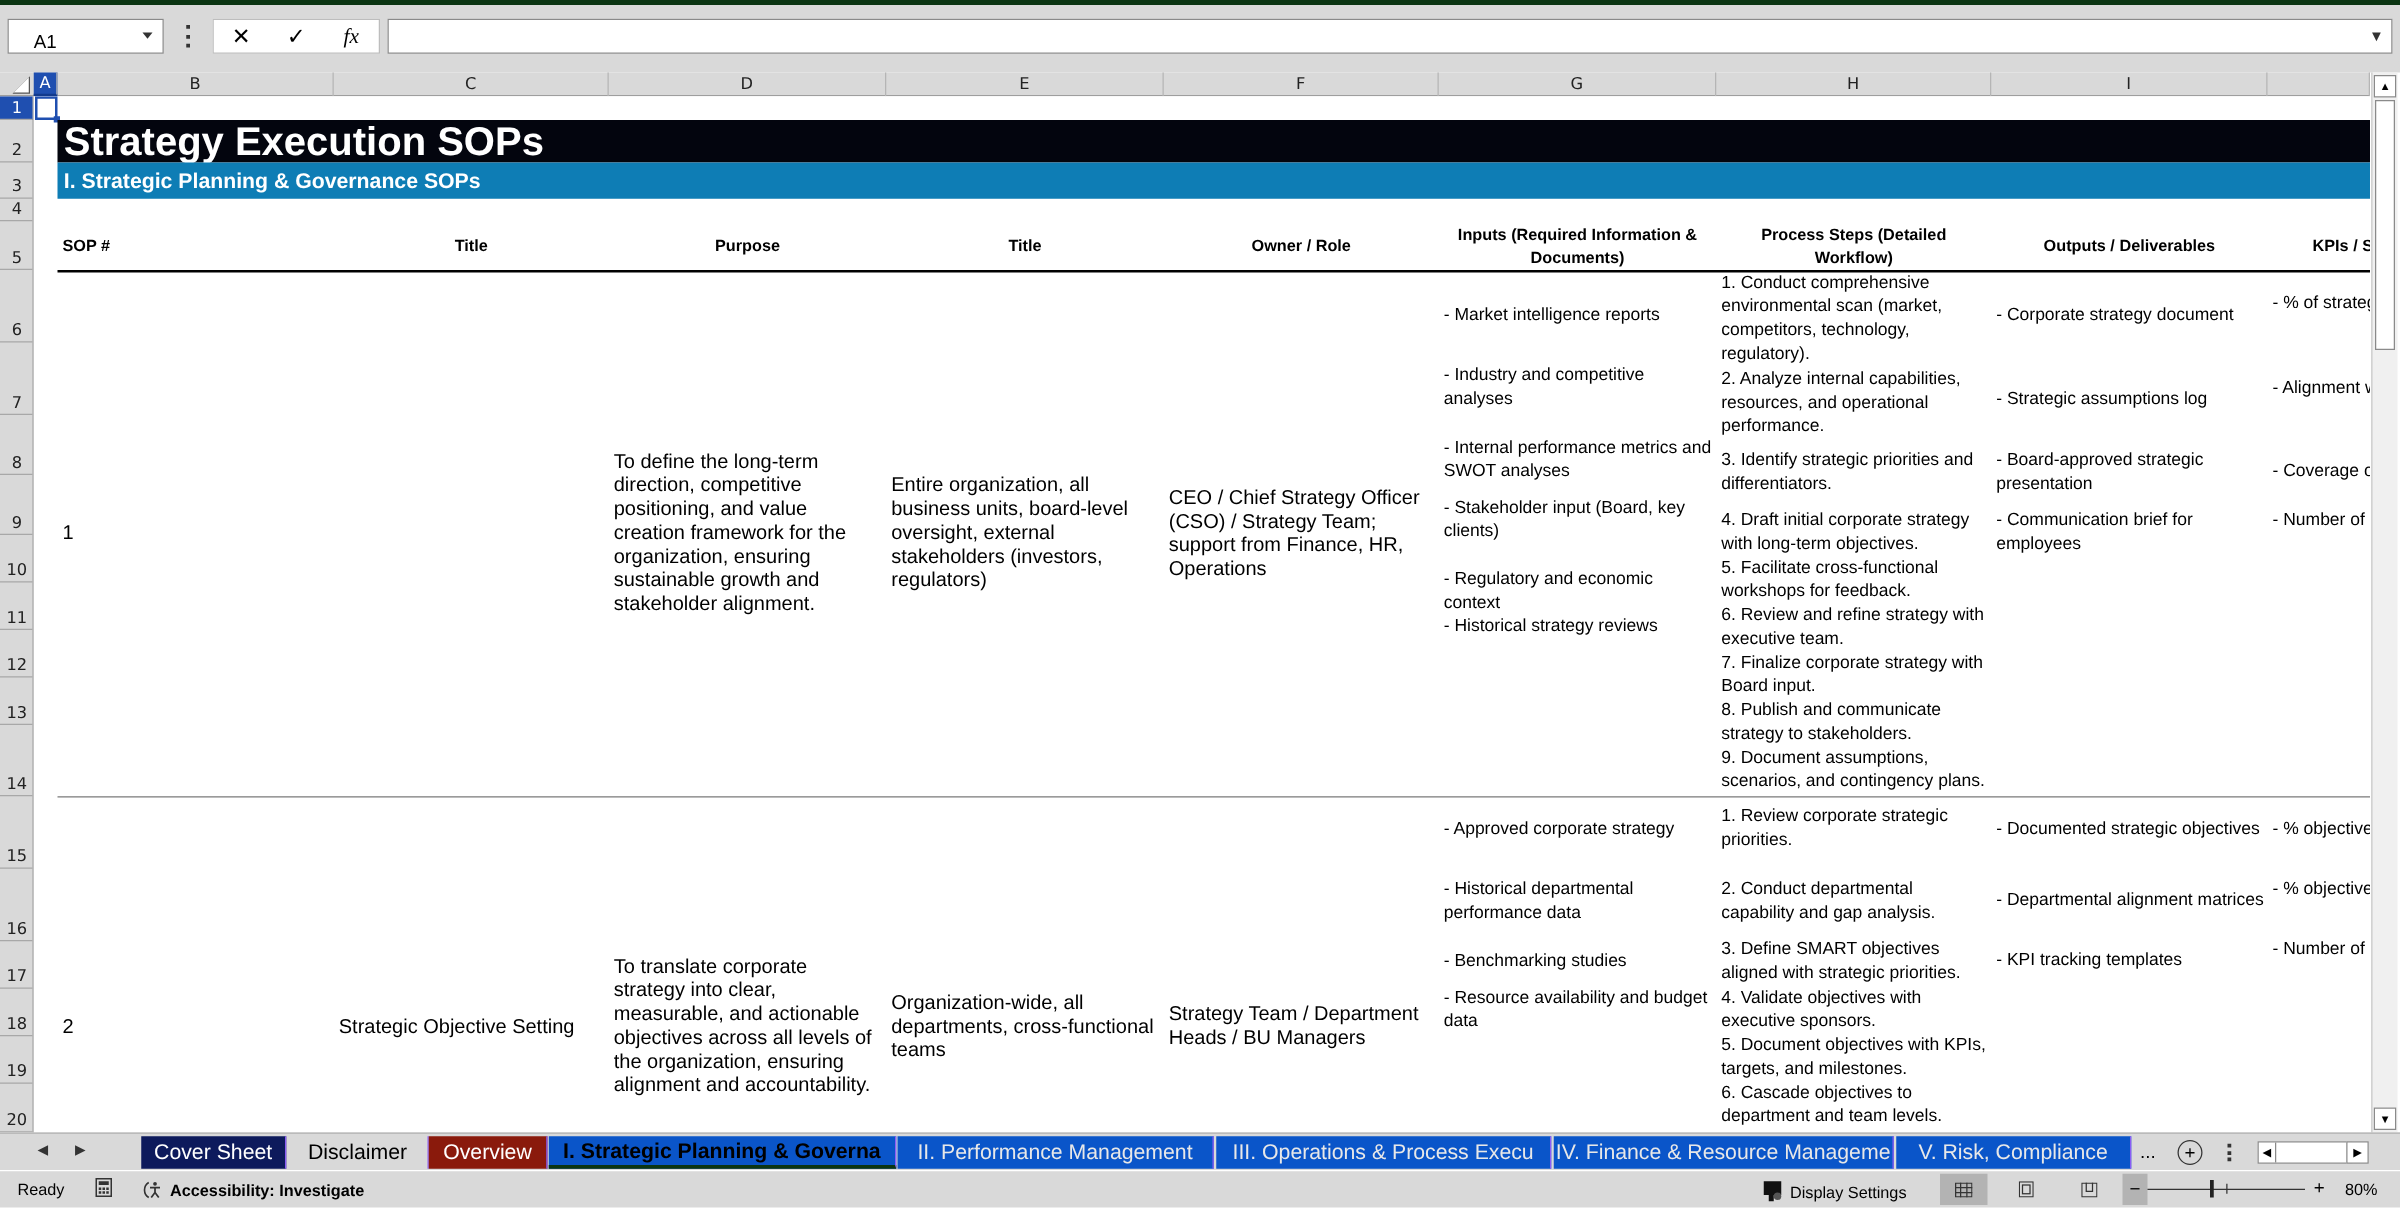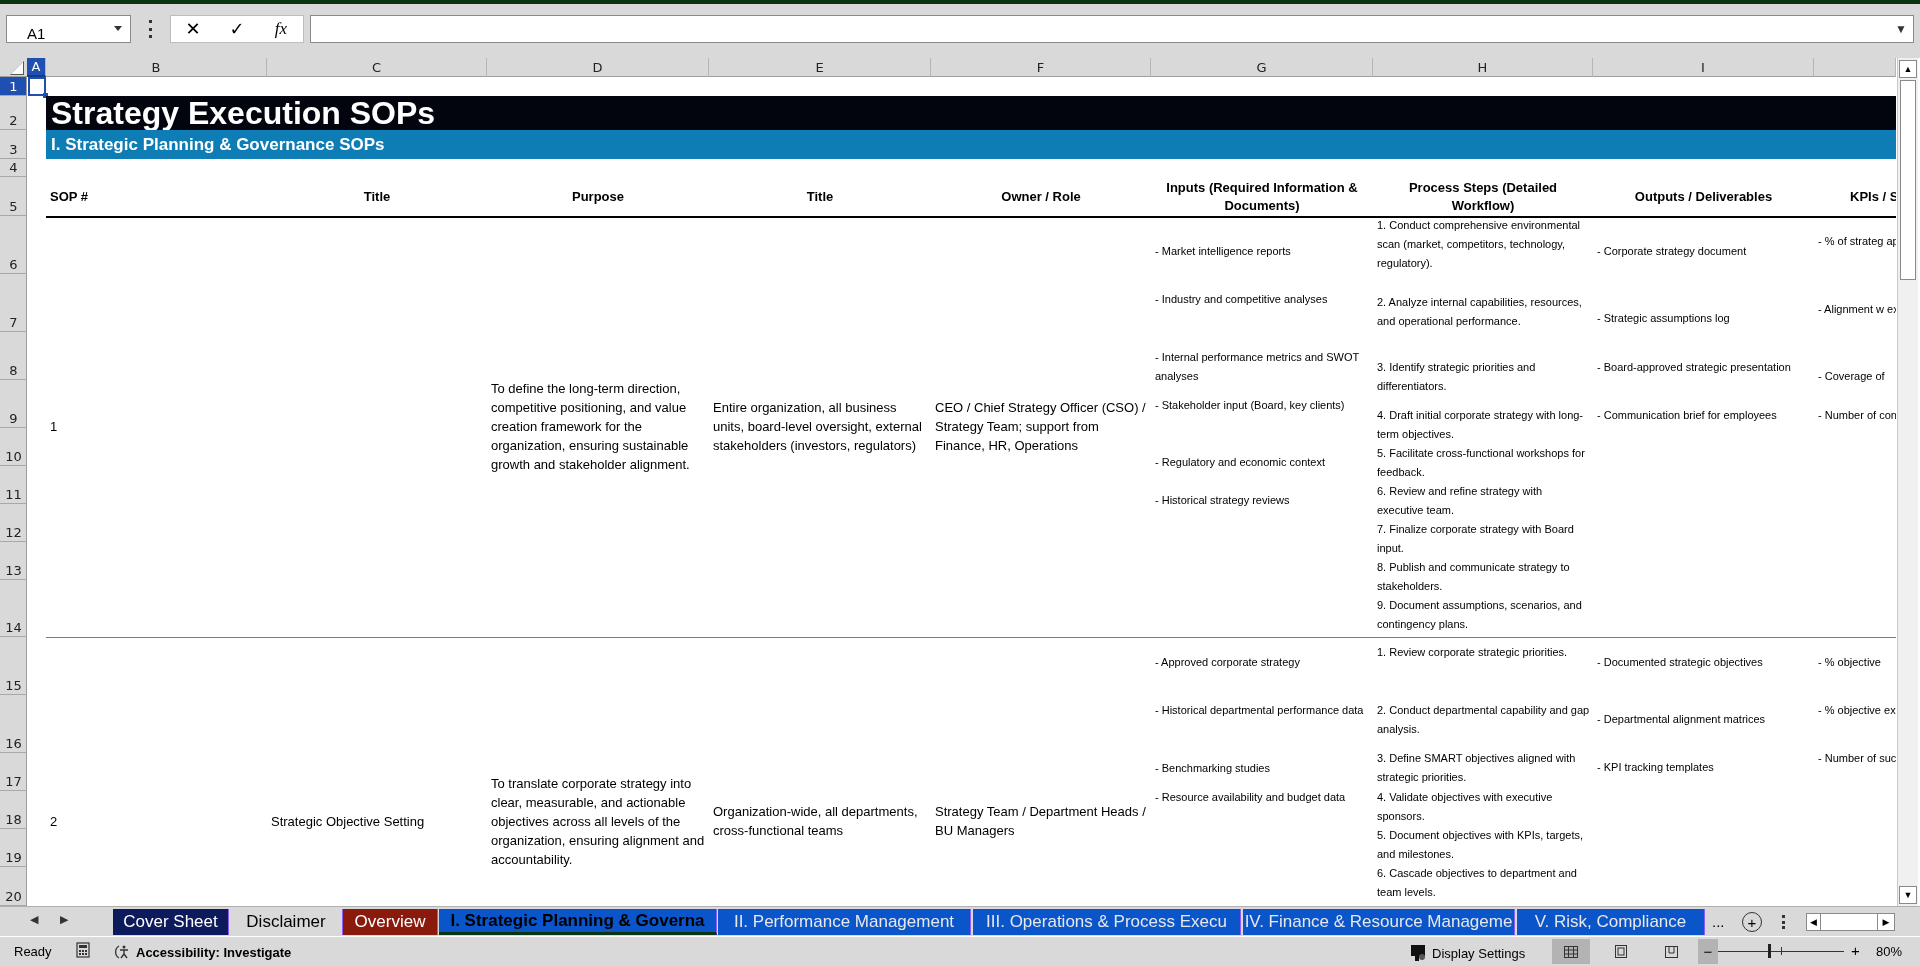--- a/index.html
+++ b/index.html
@@ -32,24 +32,24 @@
   .sel { position: absolute; left: 1px; top: 0px; width: 18px; height: 19px; border: 2px solid #1f4fb0; }
   .sel:after { content: ""; position: absolute; right: -4px; bottom: -4px; width: 5px; height: 5px; background: #1f4fb0; }
   .title-band { position: absolute; left: 19px; top: 19px; width: 1850px; height: 34px; background: #03050e; color: #fff; font-weight: bold; font-size: 32px; display: flex; align-items: center; padding-left: 5px; }
   .section-band { position: absolute; left: 19px; top: 53px; width: 1850px; height: 29px; background: #0e7db5; color: #fff; font-weight: bold; font-size: 17px; display: flex; align-items: center; padding-left: 5px; }
 
   .th { position: absolute; top: 100px; height: 39px; font-weight: bold; font-size: 13px; display: flex; align-items: center; justify-content: center; text-align: center; line-height: 18px; }
   .th.left { justify-content: flex-start; padding-left: 4px; }
   .hdr-line { position: absolute; left: 19px; top: 139px; width: 1850px; height: 2px; background: #000; }
   .row-line { position: absolute; left: 19px; height: 1px; background: #7a7a7a; width: 1850px; }
 
-  .cell { position: absolute; font-size: 13px; line-height: 19px; padding: 16px 4px; display: flex; align-items: center; }
+  .cell { position: absolute; font-size: 16px; line-height: 19px; padding: 16px 4px; display: flex; align-items: center; }
   .cell.wrap { white-space: normal; }
   .cell.nowrap { white-space: nowrap; overflow: visible; }
-  .stack { position: absolute; font-size: 11px; line-height: 19px; padding: 2px 4px; }
+  .stack { position: absolute; font-size: 14px; line-height: 19px; padding: 2px 4px; }
   .stack .it { position: absolute; left: 4px; right: 2px; }
   .clip { position: absolute; overflow: hidden; }
 
   .vscroll { position: absolute; left: 1897px; top: 58px; width: 21px; height: 848px; background: #f0f0f0; border-left: 1px solid #c8c8c8; }
   .vscroll .up, .vscroll .down { position: absolute; left: 1px; width: 18px; height: 18px; background: #fff; border: 1px solid #8a8a8a; display: flex; align-items: center; justify-content: center; font-size: 9px; }
   .vscroll .up { top: 2px; }
   .vscroll .down { bottom: 2px; }
   .vscroll .thumb { position: absolute; left: 2px; top: 22px; width: 16px; height: 200px; background: #fff; border: 1px solid #8a8a8a; }
 
   .tabbar { position: absolute; left: 0; top: 906px; width: 1920px; height: 30px; background: #d9d9d9; border-top: 1px solid #b0b0b0; }

